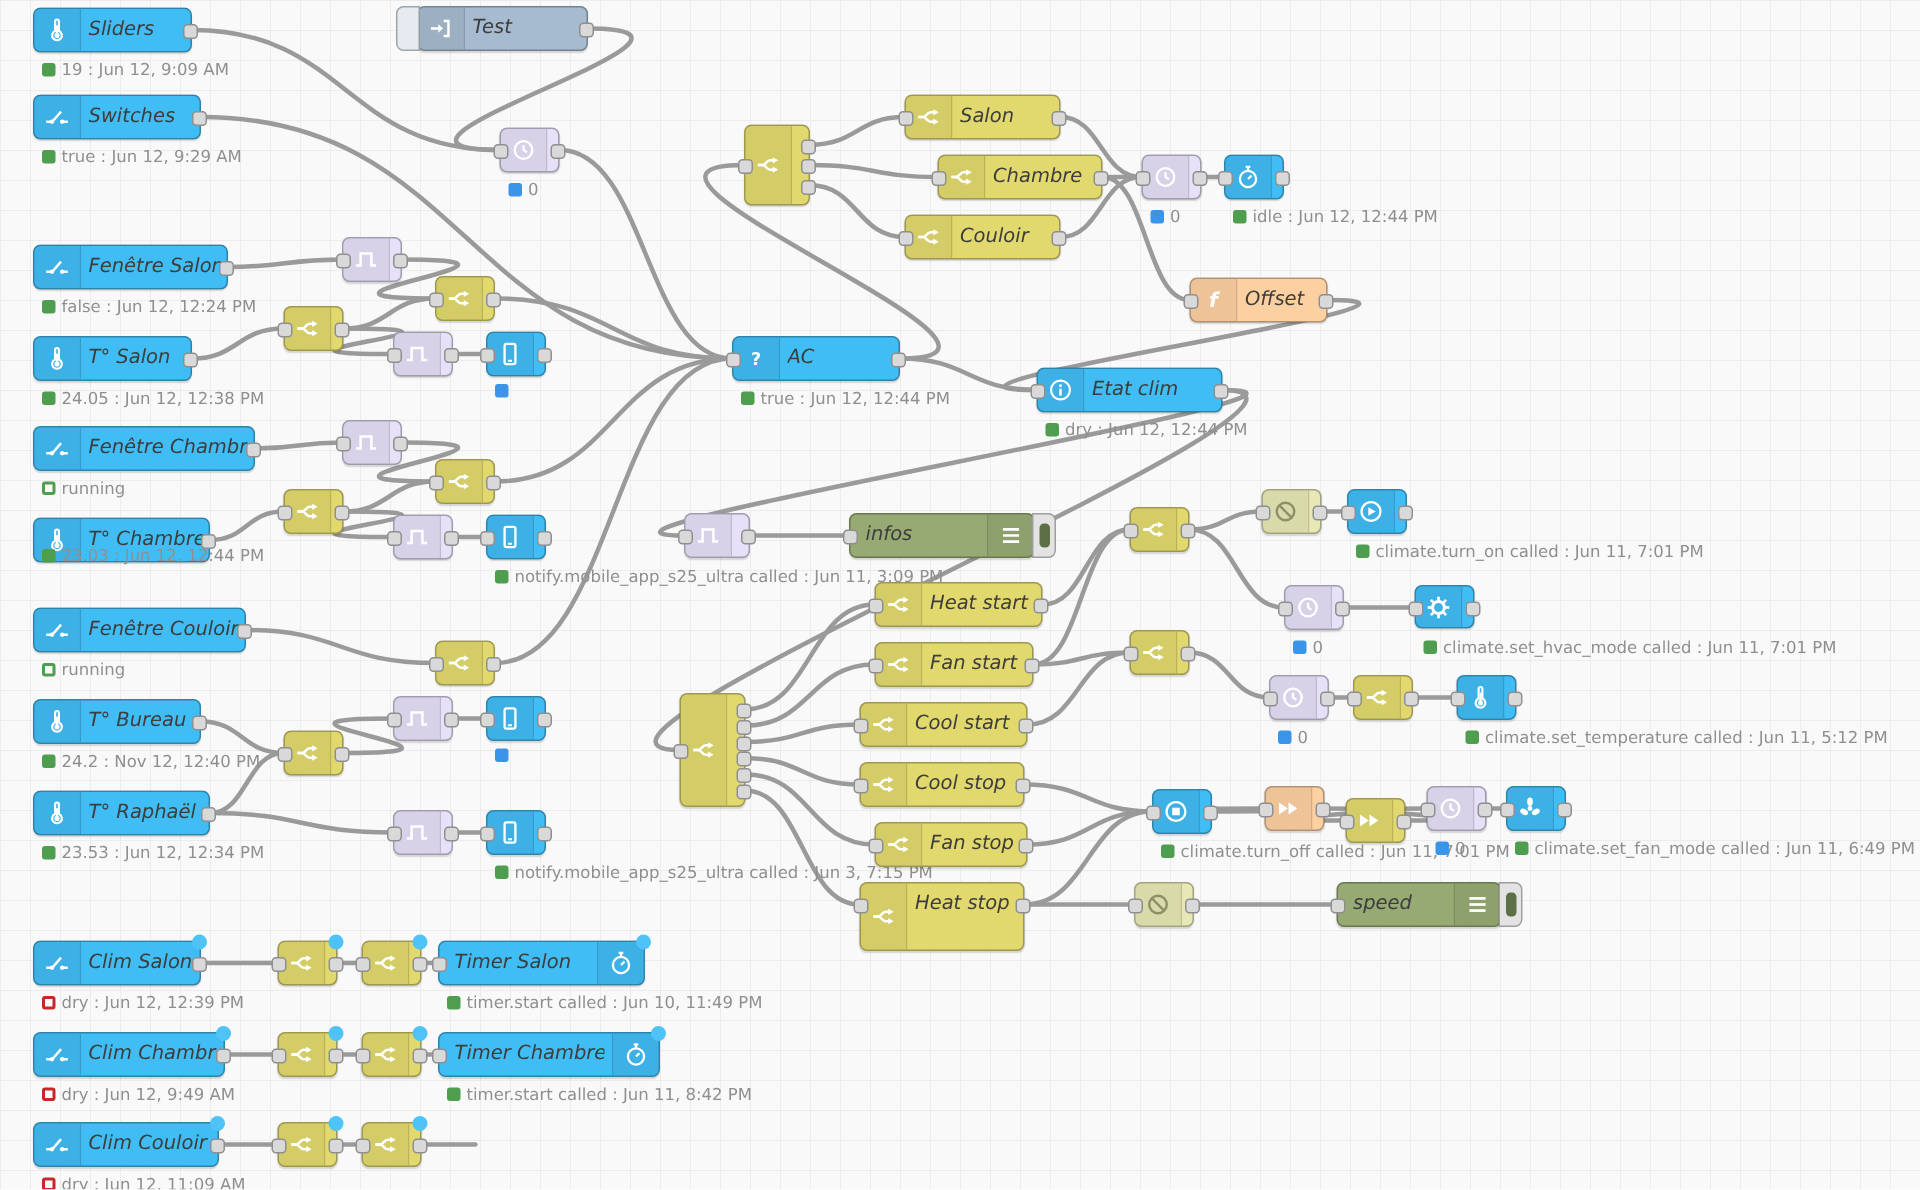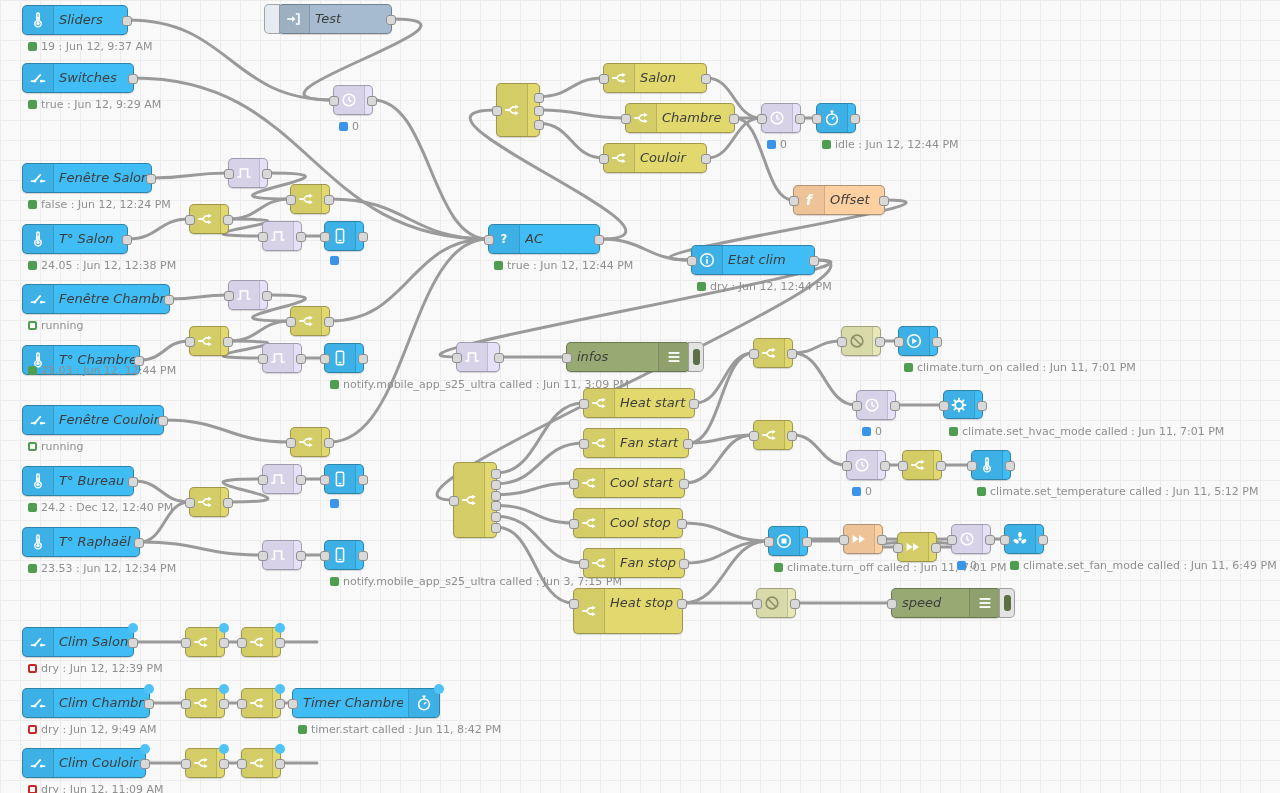--- a/index.html
+++ b/index.html
@@ -127,21 +127,21 @@
         <svg viewBox="0 0 20 20">
           <path d="M8.6 3.6a1.4 1.4 0 0 1 2.8 0v7.1a3.6 3.6 0 1 1-2.8 0z" fill="none" stroke="currentColor" stroke-width="1.6"></path>
           <circle cx="10" cy="14" r="1.9" fill="currentColor"></circle>
           <line x1="10" y1="13" x2="10" y2="6.5" stroke="currentColor" stroke-width="1.6"></line>
         </svg>
       </div>
       <span class="label">Sliders</span>
       <div class="port" style="right: -5px; top: 10px;"></div>
       <div class="status" style="top: 34px;">
         <span class="sq s-dot-green"></span>
-        <span>19 : Jun 12, 9:37 AM</span>
+        <span>19 : Jun 12, 9:09 AM</span>
       </div>
     </div>
     <div class="node t-ha" style="left: 22px; top: 63px; width: 112px; height: 30px;">
       <div class="icon-region left">
         <svg viewBox="0 0 20 20">
           <g stroke="currentColor" stroke-width="1.8" fill="none">
             <line x1="2" y1="13.5" x2="6" y2="13.5"></line>
             <line x1="14" y1="13.5" x2="18" y2="13.5"></line>
             <line x1="6.5" y1="13.5" x2="13" y2="6"></line>
           </g>
@@ -248,21 +248,21 @@
         <svg viewBox="0 0 20 20">
           <path d="M8.6 3.6a1.4 1.4 0 0 1 2.8 0v7.1a3.6 3.6 0 1 1-2.8 0z" fill="none" stroke="currentColor" stroke-width="1.6"></path>
           <circle cx="10" cy="14" r="1.9" fill="currentColor"></circle>
           <line x1="10" y1="13" x2="10" y2="6.5" stroke="currentColor" stroke-width="1.6"></line>
         </svg>
       </div>
       <span class="label">T° Bureau</span>
       <div class="port" style="right: -5px; top: 10px;"></div>
       <div class="status" style="top: 34px;">
         <span class="sq s-dot-green"></span>
-        <span>24.2 : Dec 12, 12:40 PM</span>
+        <span>24.2 : Nov 12, 12:40 PM</span>
       </div>
     </div>
     <div class="node t-ha" style="left: 22px; top: 527px; width: 118px; height: 30px;">
       <div class="icon-region left">
         <svg viewBox="0 0 20 20">
           <path d="M8.6 3.6a1.4 1.4 0 0 1 2.8 0v7.1a3.6 3.6 0 1 1-2.8 0z" fill="none" stroke="currentColor" stroke-width="1.6"></path>
           <circle cx="10" cy="14" r="1.9" fill="currentColor"></circle>
           <line x1="10" y1="13" x2="10" y2="6.5" stroke="currentColor" stroke-width="1.6"></line>
         </svg>
       </div>
@@ -1021,55 +1021,72 @@
           <path d="M2.5 10h3.5c2.5 0 3-3.5 5.5-3.5h2.5" fill="none" stroke="currentColor" stroke-width="1.8"></path>
           <path d="M2.5 10h3.5c2.5 0 3 3.5 5.5 3.5h2.5" fill="none" stroke="currentColor" stroke-width="1.8"></path>
           <path d="M13.5 4.2l4 2.3-4 2.3z" fill="currentColor"></path>
           <path d="M13.5 11.2l4 2.3-4 2.3z" fill="currentColor"></path>
         </svg>
       </div>
       <div class="port" style="left: -5px; top: 10px;"></div>
       <div class="port" style="right: -5px; top: 10px;"></div>
       <div class="changed"></div>
     </div>
-    <div class="node t-yellow" style="left: 185px; top: 688px; width: 40px; height: 30px;">
-      <div class="icon-region left">
-        <svg viewBox="0 0 20 20">
-          <path d="M2.5 10h3.5c2.5 0 3-3.5 5.5-3.5h2.5" fill="none" stroke="currentColor" stroke-width="1.8"></path>
-          <path d="M2.5 10h3.5c2.5 0 3 3.5 5.5 3.5h2.5" fill="none" stroke="currentColor" stroke-width="1.8"></path>
-          <path d="M13.5 4.2l4 2.3-4 2.3z" fill="currentColor"></path>
-          <path d="M13.5 11.2l4 2.3-4 2.3z" fill="currentColor"></path>
-        </svg>
-      </div>
-      <div class="port" style="left: -5px; top: 10px;"></div>
-      <div class="port" style="right: -5px; top: 10px;"></div>
-      <div class="changed"></div>
-    </div>
-    <div class="node t-yellow" style="left: 241px; top: 688px; width: 40px; height: 30px;">
-      <div class="icon-region left">
-        <svg viewBox="0 0 20 20">
-          <path d="M2.5 10h3.5c2.5 0 3-3.5 5.5-3.5h2.5" fill="none" stroke="currentColor" stroke-width="1.8"></path>
-          <path d="M2.5 10h3.5c2.5 0 3 3.5 5.5 3.5h2.5" fill="none" stroke="currentColor" stroke-width="1.8"></path>
-          <path d="M13.5 4.2l4 2.3-4 2.3z" fill="currentColor"></path>
-          <path d="M13.5 11.2l4 2.3-4 2.3z" fill="currentColor"></path>
-        </svg>
-      </div>
-      <div class="port" style="left: -5px; top: 10px;"></div>
-      <div class="port" style="right: -5px; top: 10px;"></div>
-      <div class="changed"></div>
-    </div>
-    <div class="node t-ha" style="left: 292px; top: 688px; width: 148px; height: 30px;">
+    <div class="node t-ha" style="left: 292px; top: 627px; width: 138px; height: 30px;">
       <div class="icon-region right">
         <svg viewBox="0 0 20 20">
           <circle cx="10" cy="11.5" r="6" fill="none" stroke="currentColor" stroke-width="1.7"></circle>
           <line x1="10" y1="11.5" x2="12.6" y2="9" stroke="currentColor" stroke-width="1.6"></line>
           <line x1="8.3" y1="2.5" x2="11.7" y2="2.5" stroke="currentColor" stroke-width="1.8"></line>
           <line x1="10" y1="2.5" x2="10" y2="5" stroke="currentColor" stroke-width="1.8"></line>
         </svg>
       </div>
+      <span class="label right-icon">Timer Salon</span>
+      <div class="port" style="left: -5px; top: 10px;"></div>
+      <div class="changed"></div>
+      <div class="status" style="top: 34px;">
+        <span class="sq s-dot-green"></span>
+        <span>timer.start called : Jun 10, 11:49 PM</span>
+      </div>
+    </div>
+    <div class="node t-yellow" style="left: 185px; top: 688px; width: 40px; height: 30px;">
+      <div class="icon-region left">
+        <svg viewBox="0 0 20 20">
+          <path d="M2.5 10h3.5c2.5 0 3-3.5 5.5-3.5h2.5" fill="none" stroke="currentColor" stroke-width="1.8"></path>
+          <path d="M2.5 10h3.5c2.5 0 3 3.5 5.5 3.5h2.5" fill="none" stroke="currentColor" stroke-width="1.8"></path>
+          <path d="M13.5 4.2l4 2.3-4 2.3z" fill="currentColor"></path>
+          <path d="M13.5 11.2l4 2.3-4 2.3z" fill="currentColor"></path>
+        </svg>
+      </div>
+      <div class="port" style="left: -5px; top: 10px;"></div>
+      <div class="port" style="right: -5px; top: 10px;"></div>
+      <div class="changed"></div>
+    </div>
+    <div class="node t-yellow" style="left: 241px; top: 688px; width: 40px; height: 30px;">
+      <div class="icon-region left">
+        <svg viewBox="0 0 20 20">
+          <path d="M2.5 10h3.5c2.5 0 3-3.5 5.5-3.5h2.5" fill="none" stroke="currentColor" stroke-width="1.8"></path>
+          <path d="M2.5 10h3.5c2.5 0 3 3.5 5.5 3.5h2.5" fill="none" stroke="currentColor" stroke-width="1.8"></path>
+          <path d="M13.5 4.2l4 2.3-4 2.3z" fill="currentColor"></path>
+          <path d="M13.5 11.2l4 2.3-4 2.3z" fill="currentColor"></path>
+        </svg>
+      </div>
+      <div class="port" style="left: -5px; top: 10px;"></div>
+      <div class="port" style="right: -5px; top: 10px;"></div>
+      <div class="changed"></div>
+    </div>
+    <div class="node t-ha" style="left: 292px; top: 688px; width: 148px; height: 30px;">
+      <div class="icon-region right">
+        <svg viewBox="0 0 20 20">
+          <circle cx="10" cy="11.5" r="6" fill="none" stroke="currentColor" stroke-width="1.7"></circle>
+          <line x1="10" y1="11.5" x2="12.6" y2="9" stroke="currentColor" stroke-width="1.6"></line>
+          <line x1="8.3" y1="2.5" x2="11.7" y2="2.5" stroke="currentColor" stroke-width="1.8"></line>
+          <line x1="10" y1="2.5" x2="10" y2="5" stroke="currentColor" stroke-width="1.8"></line>
+        </svg>
+      </div>
       <span class="label right-icon">Timer Chambre</span>
       <div class="port" style="left: -5px; top: 10px;"></div>
       <div class="changed"></div>
       <div class="status" style="top: 34px;">
         <span class="sq s-dot-green"></span>
         <span>timer.start called : Jun 11, 8:42 PM</span>
       </div>
     </div>
     <div class="node t-yellow" style="left: 185px; top: 748px; width: 40px; height: 30px;">
       <div class="icon-region left">

